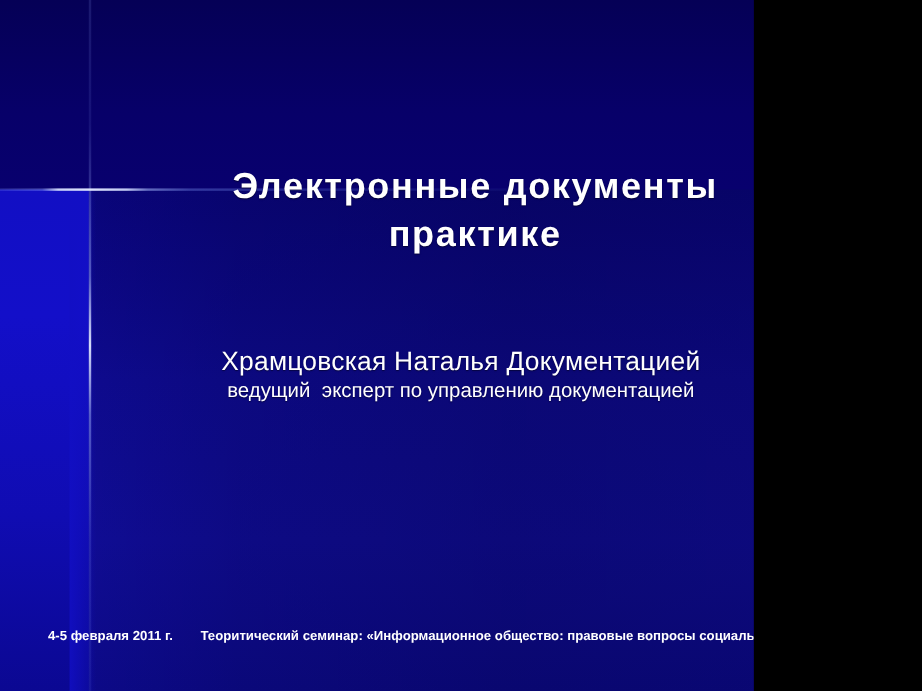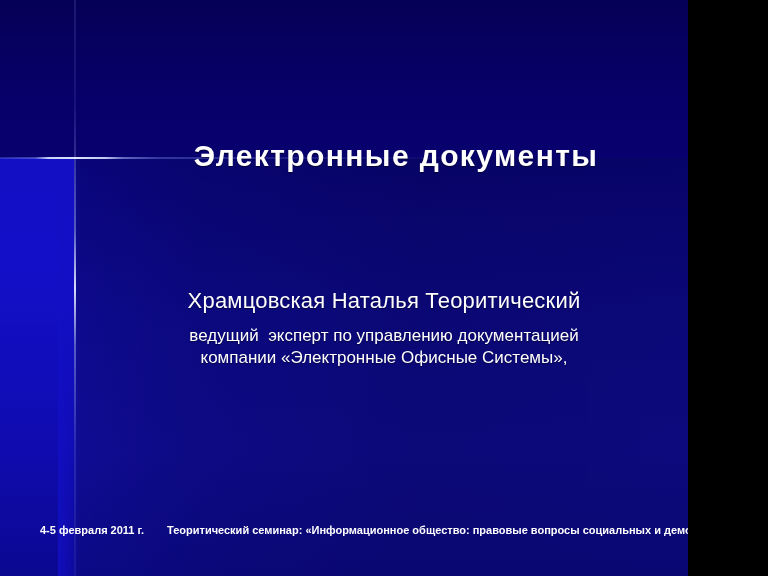--- a/index.html
+++ b/index.html
@@ -2,21 +2,21 @@
 <html><head>
 <meta charset="utf-8">
 <style>
   html, body {
     margin: 0;
     padding: 0;
     background: #000;
   }
   #slide {
     position: relative;
-    width: 688px;
+    width: 628px;
     height: 576px;
     overflow: hidden;
     font-family: "Liberation Sans", sans-serif;
     background: #060063;
   }
 
   
   .bg-top {
     position: absolute;
     left: 0; top: 0;
@@ -106,21 +106,21 @@
     text-align: center;
     color: #ffffff;
     font-size: 22px;
     line-height: 28px;
     letter-spacing: 0.2px;
     text-shadow: 0 1px 1px rgba(0,0,10,0.5);
   }
 
   .affiliation {
     position: absolute;
-    left: 20px; top: 325px;
+    left: 20px; top: 315px;
     width: 728px;
     text-align: center;
     color: #ffffff;
     font-size: 17px;
     line-height: 22px;
     text-shadow: 0 1px 1px rgba(0,0,10,0.5);
   }
   .affil-line { display: block; white-space: pre; }
 
   
@@ -162,27 +162,27 @@
   <div class="bg-bottom"></div>
   <div class="bg-bottom-shade"></div>
   <div class="bright-block"></div>
   <div class="bright-block-fade"></div>
 
   <div class="cross-v"></div>
   <div class="cross-h"></div>
 
   <div class="title">
     <span class="title-line">Электронные документы</span>
+    <span class="title-line">практике</span>
   </div>
 
-  <div class="author">Храмцовская Наталья Теоритический</div>
+  <div class="author">Храмцовская Наталья Документацией</div>
 
   <div class="affiliation">
     <span class="affil-line">ведущий  эксперт по управлению документацией</span>
-    <span class="affil-line">компании «Электронные Офисные Системы»,</span>
   </div>
 
   <div class="footer">
     <span class="footer-date">4-5 февраля 2011 г.</span>
     <span class="footer-seminar">Теоритический семинар: «Информационное общество: правовые вопросы социальных и демократических процессов в усл</span>
     <span class="slide-number">1</span>
   </div>
 
 </div>
 

